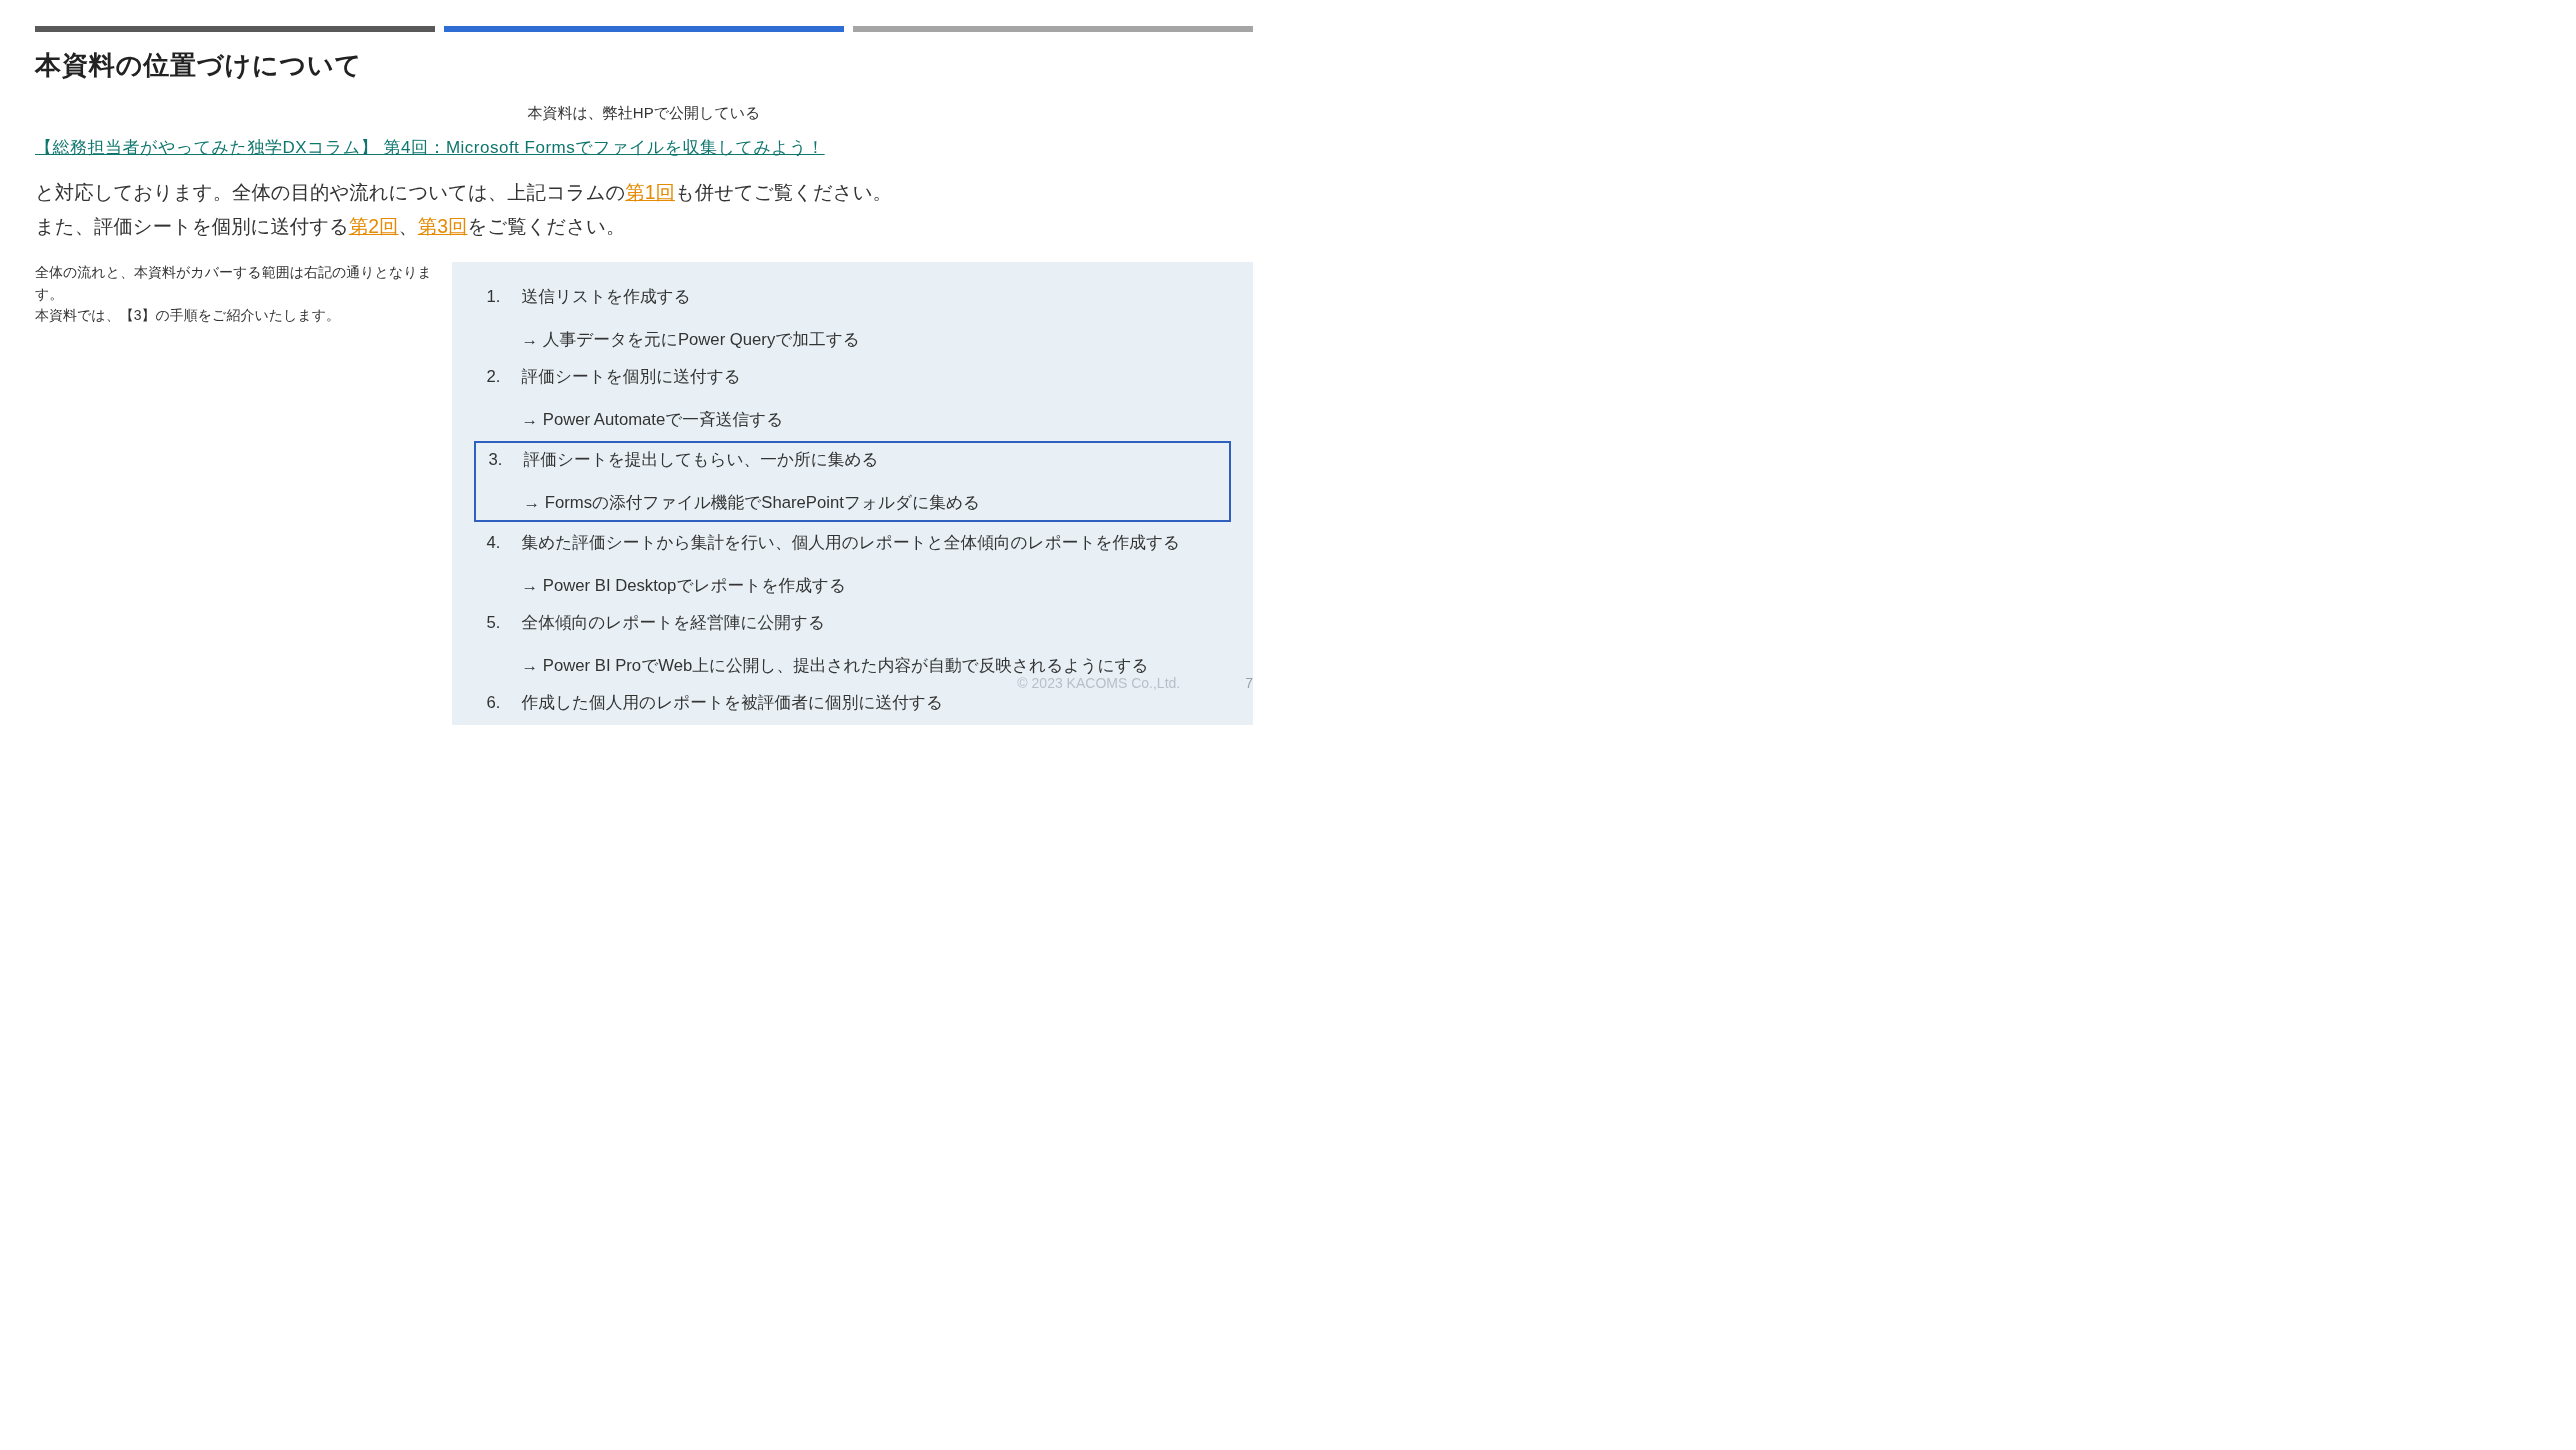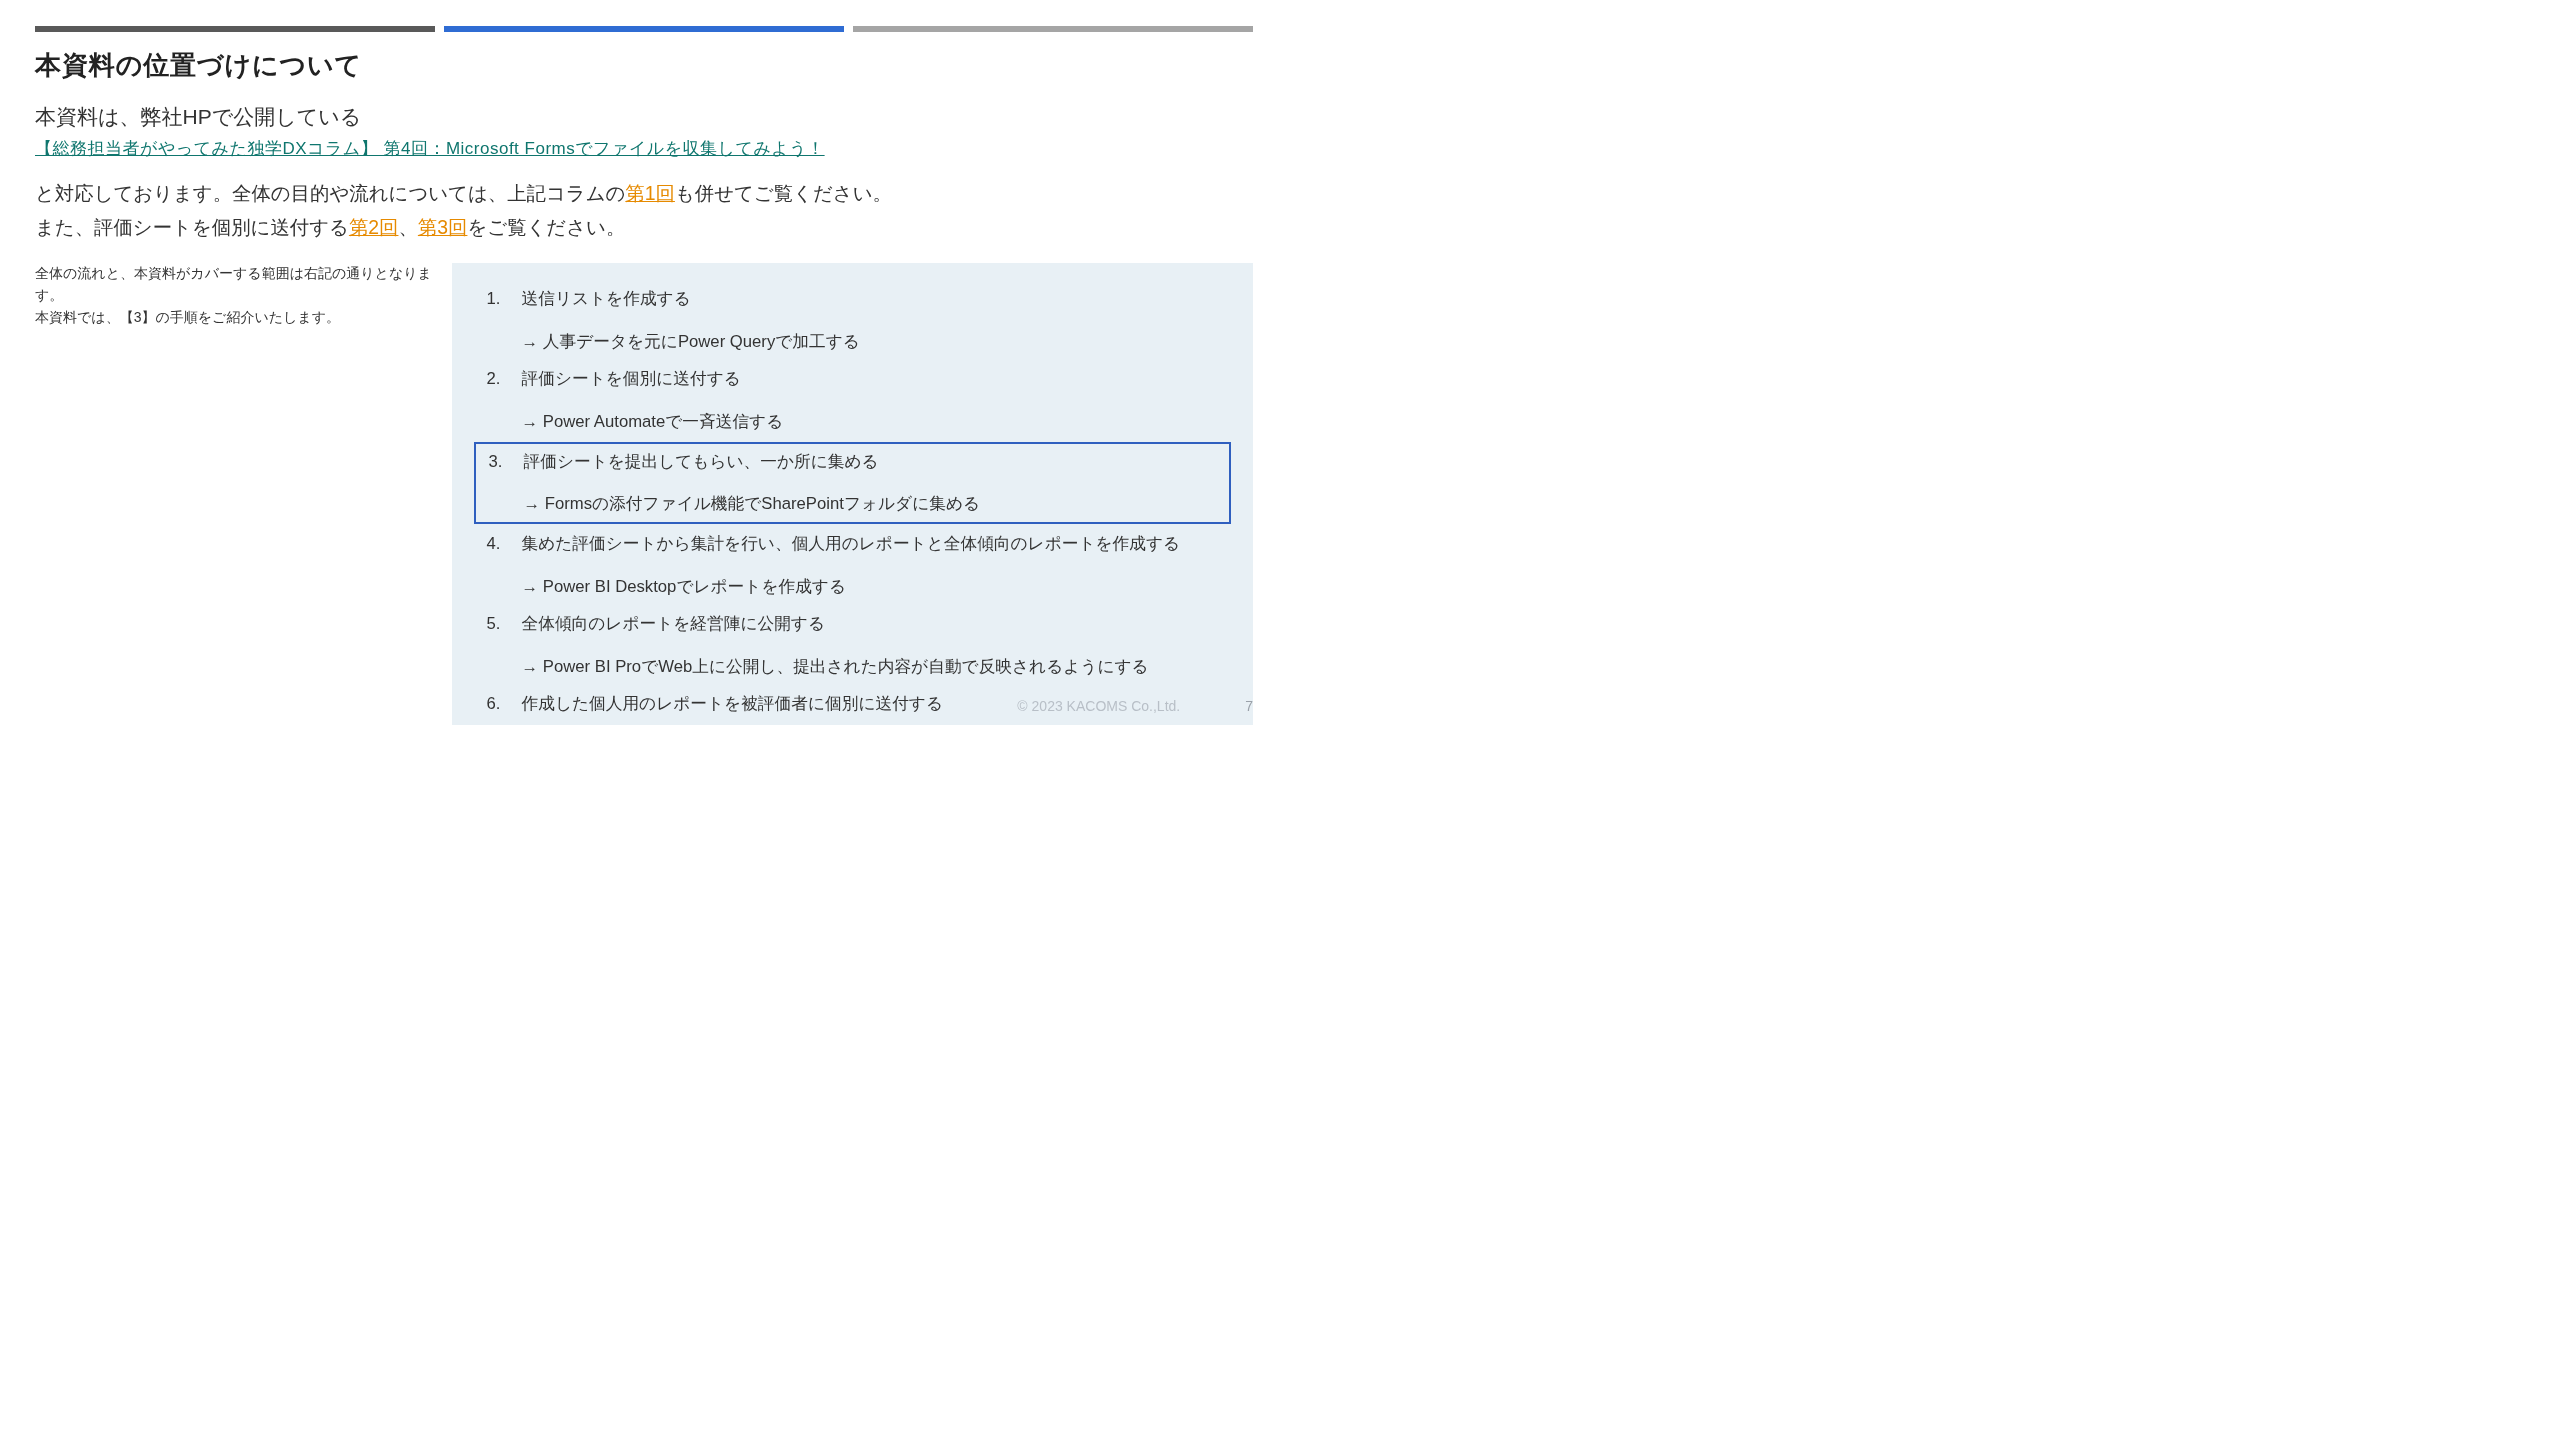--- a/index.html
+++ b/index.html
@@ -37,23 +37,24 @@
 
     .title {
       font-size: 26px;
       font-weight: 700;
       color: #222;
       margin-top: 13px;
       margin-bottom: 18.5px;
       letter-spacing: 0.9px;
     }
     .intro {
-      font-size: 21px;
-      margin-bottom: 6px;
+      font-size: 15px;
+      margin-bottom: 13px;
       line-height: 1.4;
+      text-align: center;
     }
     .link-main {
       color: #0f766e;
       text-decoration: underline;
       font-size: 17px;
       display: inline-block;
       margin-bottom: 17px;
       letter-spacing: 0.5px;
     }
     .para {
@@ -104,21 +105,21 @@
       padding-top: 4.6px;
       padding-bottom: 4.6px;
       margin: 1.9px 0;
     }
     .sub {
       display: block;
       margin-top: 17px;
     }
     .footer {
       position: absolute;
-      bottom: 11px;
+      bottom: 34px;
       right: 35px;
       display: flex;
       align-items: center;
       gap: 65px;
       font-size: 14px;
       color: #b8bfc7;
     }
     .copyright {
       font-weight: 500;
     }

